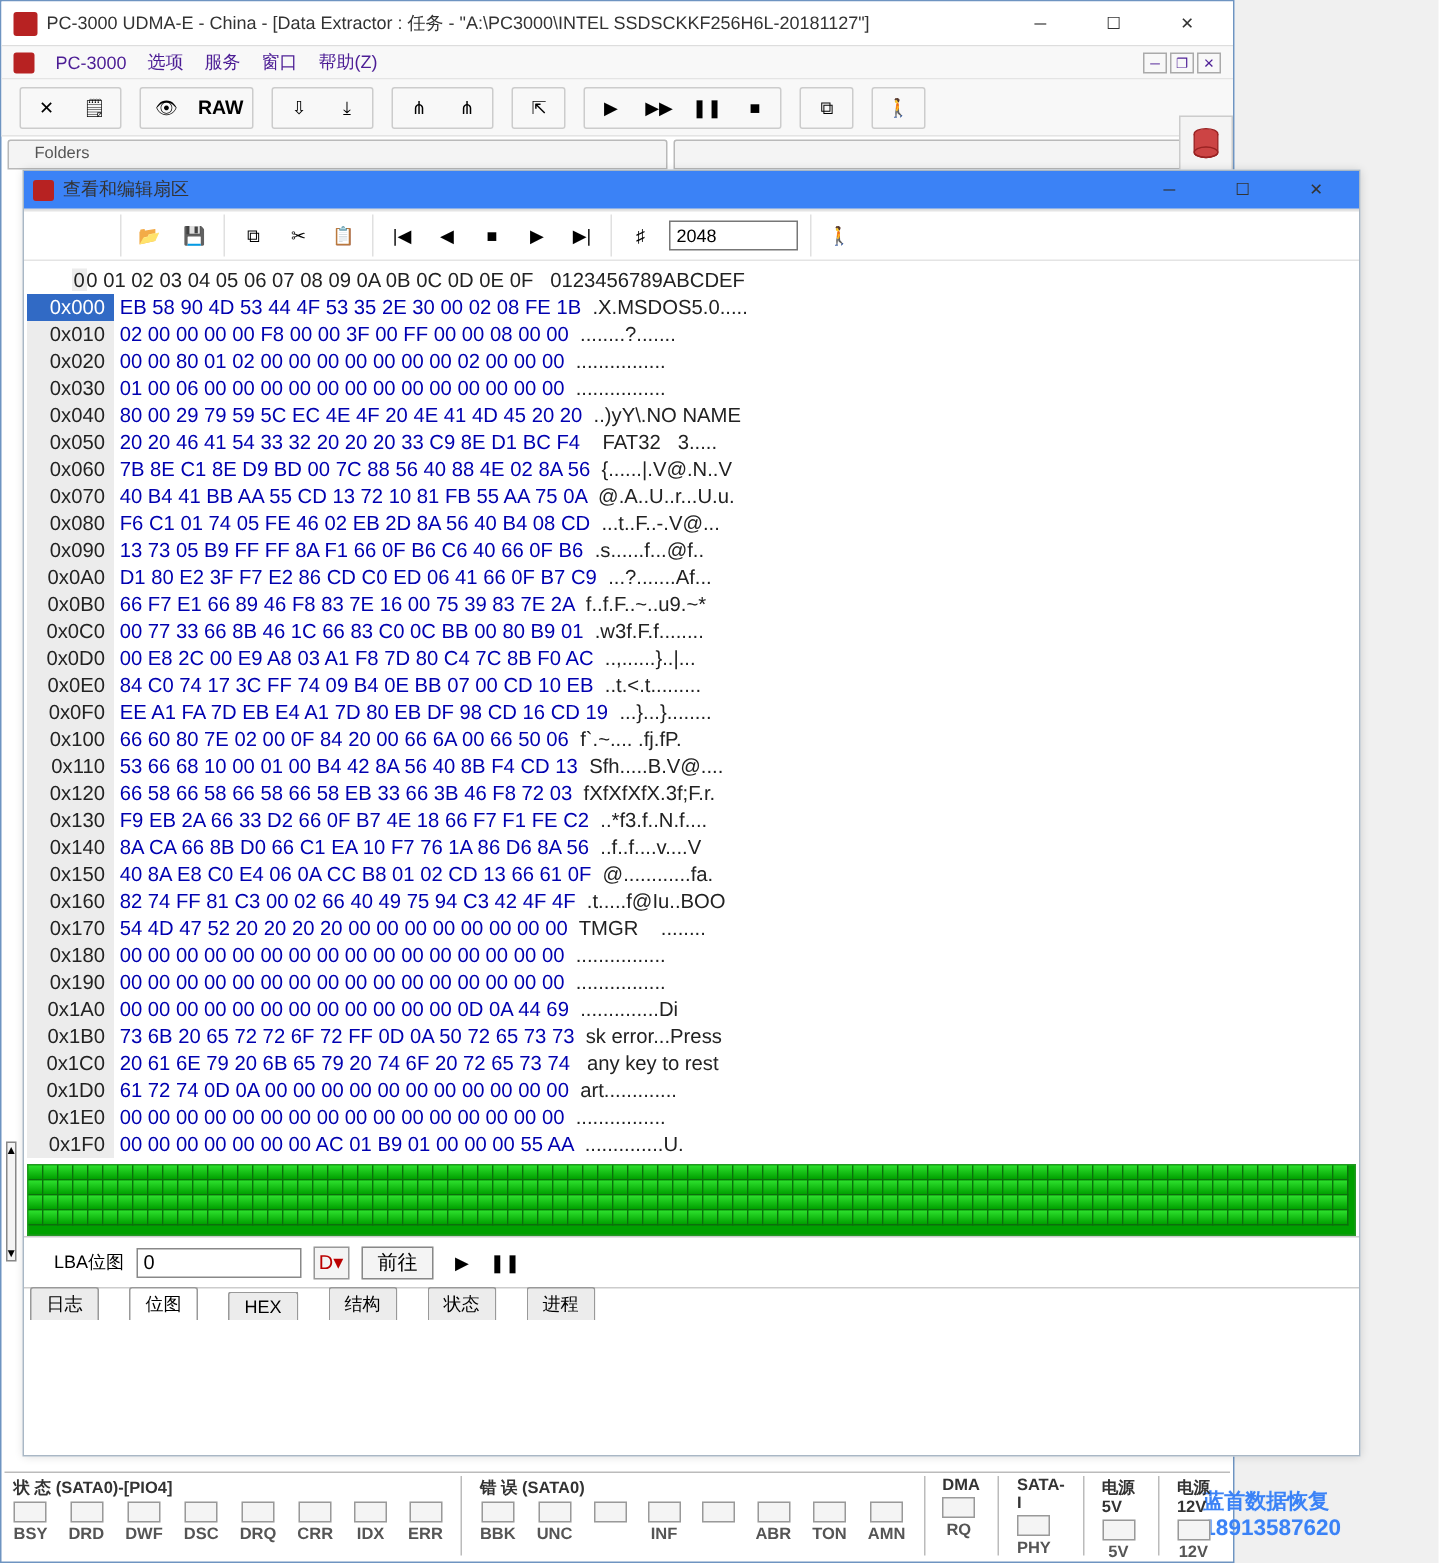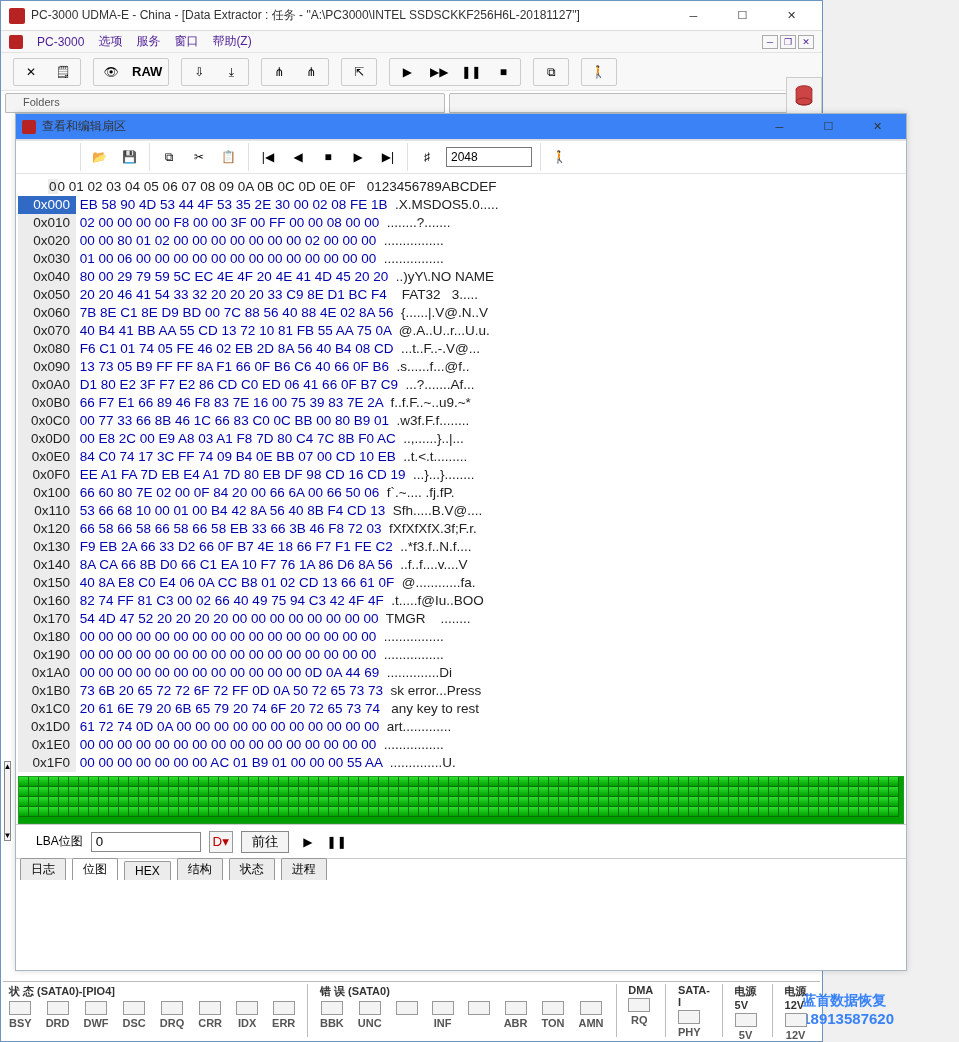--- a/index.html
+++ b/index.html
@@ -53,21 +53,21 @@
   .progress-grid { height:48px; background:#00a000; border:1px solid #229922; margin:0 2px; display: flex; flex-wrap: wrap; align-content: flex-start;}
   .progress-grid .cell { width: 10px; height: 10px; border-right: 1px solid #0c6e0c; border-bottom: 1px solid #0c6e0c; background: linear-gradient(#2de02d,#00a000); }
   
   .lba-row { height:34px; display:flex; align-items:center; gap:8px; padding:0 20px; font-size:12px; border-top:1px solid #ccc;}
   .lba-input { width:110px; height:20px; border:1px solid #888; padding:0 4px;}
   .lba-btn { height:22px; padding:0 10px; border:1px solid #888; background:#f4f4f4;}
   .dn-btn { width:24px; height:22px; border:1px solid #999; background:#f4f4f4; display:flex; align-items:center; justify-content:center; color:#b00;}
   .overlay-text { position:absolute; right:12px; top:878px; font-size:15px; color:#3b82f6; font-weight:bold; text-shadow:0 0 1px rgba(200,230,255,0.6);}
   .overlay-text .line1 { font-size:14px;}
   
-  .tabs-row { display:flex; gap:4px; padding-left:4px; height:22px; align-items:flex-end; border-top:1px solid #ccc;}
+  .tabs-row { display:flex; gap:18px; padding-left:4px; height:22px; align-items:flex-end; border-top:1px solid #ccc;}
   .tab { padding:2px 10px; border:1px solid #999; border-bottom:none; font-size:12px; background:#ececec; margin-right:2px; border-radius:2px 2px 0 0;}
   .tab.active { background:#fff;}
   
   
   .bottom-status { position:absolute; left:2px; right:2px; bottom:2px; height:58px; border-top:1px solid #bbb; display:flex; font-size:11px; color:#555;}
   .status-group { padding:2px 6px;font-weight:bold;}
   .status-group .title { font-size:11px; margin-bottom:2px; color:#333;}
   .leds { display:flex; gap:14px;}
   .led-col { display:flex; flex-direction:column; align-items:center; gap:2px;}
   .led { width:22px; height:14px; border:1px solid #999; background:#f4f4f4;}

